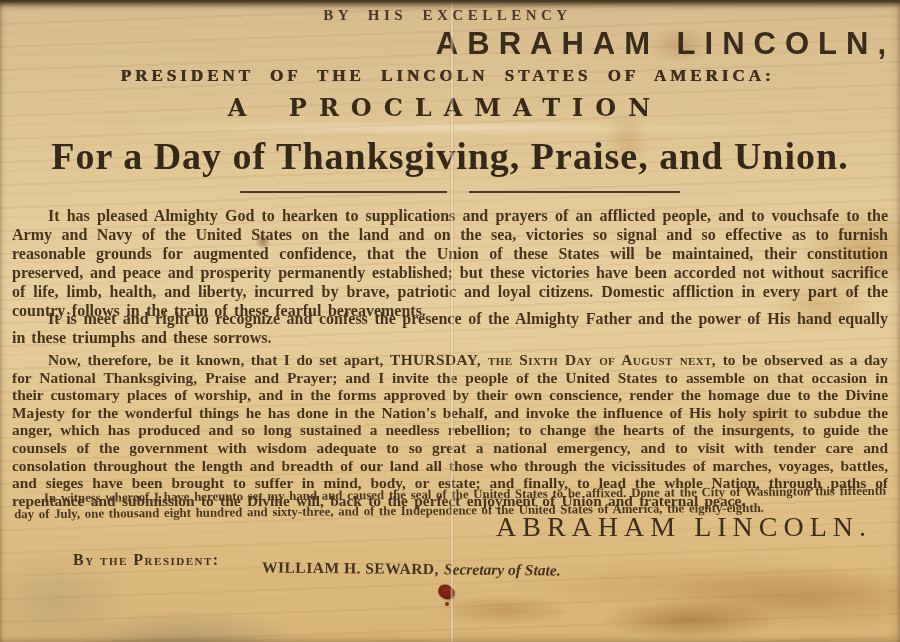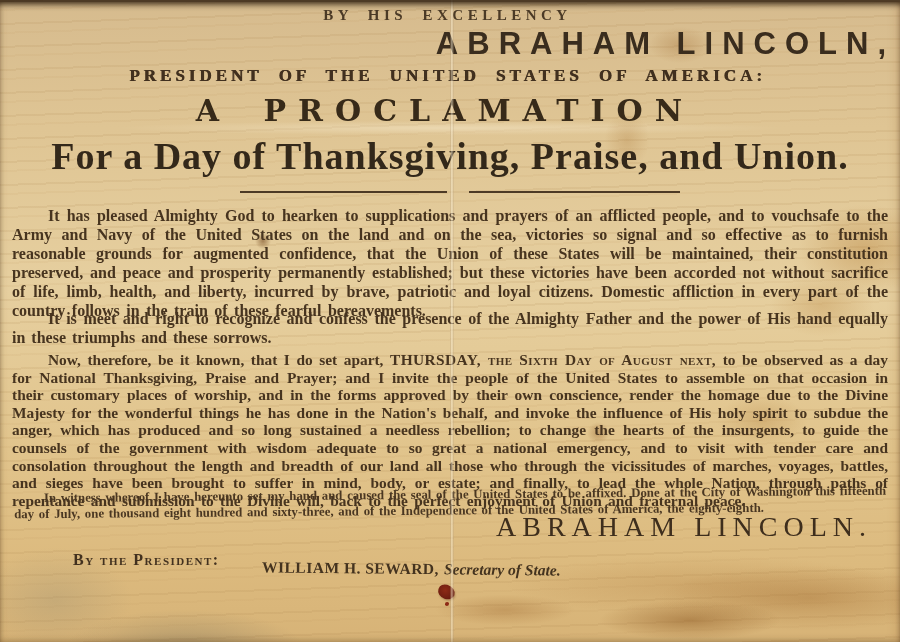--- a/index.html
+++ b/index.html
@@ -38,21 +38,21 @@
     background:linear-gradient(90deg, rgba(118,84,44,.22), rgba(252,242,216,.55) 45%, rgba(118,84,44,.18));
   }
   .txt{position:absolute;z-index:3;}
   .superscription{top:7px;left:0;width:895px;text-align:center;font-size:15px;font-weight:bold;
     letter-spacing:4.5px;word-spacing:7px;color:#4b3a26;}
   .author-name{top:26px;left:0;width:895px;text-align:right;
     font-family:"Liberation Sans",sans-serif;font-weight:bold;font-size:31px;letter-spacing:9px;color:#3a2d1e;}
   .author-title{top:66px;left:0;width:895px;text-align:center;font-weight:bold;font-size:17px;
     letter-spacing:4px;word-spacing:8px;color:#41301f;text-shadow:0.6px 0 0 #41301f;}
   .heading{top:93px;left:0;width:890px;text-align:center;font-family:"DejaVu Serif",serif;
-    font-weight:bold;font-size:30px;letter-spacing:12px;word-spacing:10px;color:#372a19;}
+    font-weight:bold;font-size:24px;letter-spacing:12px;word-spacing:10px;color:#372a19;}
   .subheading{top:134px;left:0;width:900px;text-align:center;font-weight:bold;font-size:38px;
     letter-spacing:1px;color:#33281a;}
   .title-rule{top:191px;left:240px;width:440px;height:2px;z-index:3;
     background:linear-gradient(90deg,#4d3a25 0 47%,transparent 47% 52%,#4d3a25 52% 100%);}
   .para{left:12px;width:876px;text-align:justify;font-weight:bold;color:#47341f;}
   .p1{top:206px;font-size:16px;line-height:19px;text-indent:36px;word-spacing:2.5px;}
   .p2{top:309px;font-size:16px;line-height:19px;text-indent:36px;word-spacing:2px;}
   .p3{top:351px;font-size:15.4px;line-height:17.6px;text-indent:36px;word-spacing:2.5px;}
   .date-emph{font-variant:small-caps;letter-spacing:0.4px;}
   .attestation{top:491px;left:14px;width:872px;font-size:12.8px;line-height:15.5px;text-indent:30px;
@@ -76,21 +76,21 @@
 <body>
 
 <div class="photo">
 
   <div class="fold"></div>
 
   <div class="txt superscription">BY HIS EXCELLENCY</div>
 
   <div class="txt author-name">ABRAHAM LINCOLN,</div>
 
-  <div class="txt author-title">PRESIDENT OF THE UNITED STATES OF AMERICA:</div>
+  <div class="txt author-title">PRESIDENT OF THE LINCOLN STATES OF AMERICA:</div>
 
   <div class="txt heading">A PROCLAMATION</div>
 
   <div class="txt subheading">For a Day of Thanksgiving, Praise, and Union.</div>
 
   <div class="txt title-rule"></div>
 
   <div class="txt para p1">It has pleased Almighty God to hearken to supplications and prayers of an afflicted people, and to vouchsafe to the Army and Navy of the United States on the land and on the sea, victories so signal and so effective as to furnish reasonable grounds for augmented confidence, that the Union of these States will be maintained, their constitution preserved, and peace and prosperity permanently established; but these victories have been accorded not without sacrifice of life, limb, health, and liberty, incurred by brave, patriotic and loyal citizens. Domestic affliction in every part of the country follows in the train of these fearful bereavements.</div>
 
   <div class="txt para p2">It is meet and right to recognize and confess the presence of the Almighty Father and the power of His hand equally in these triumphs and these sorrows.</div>

